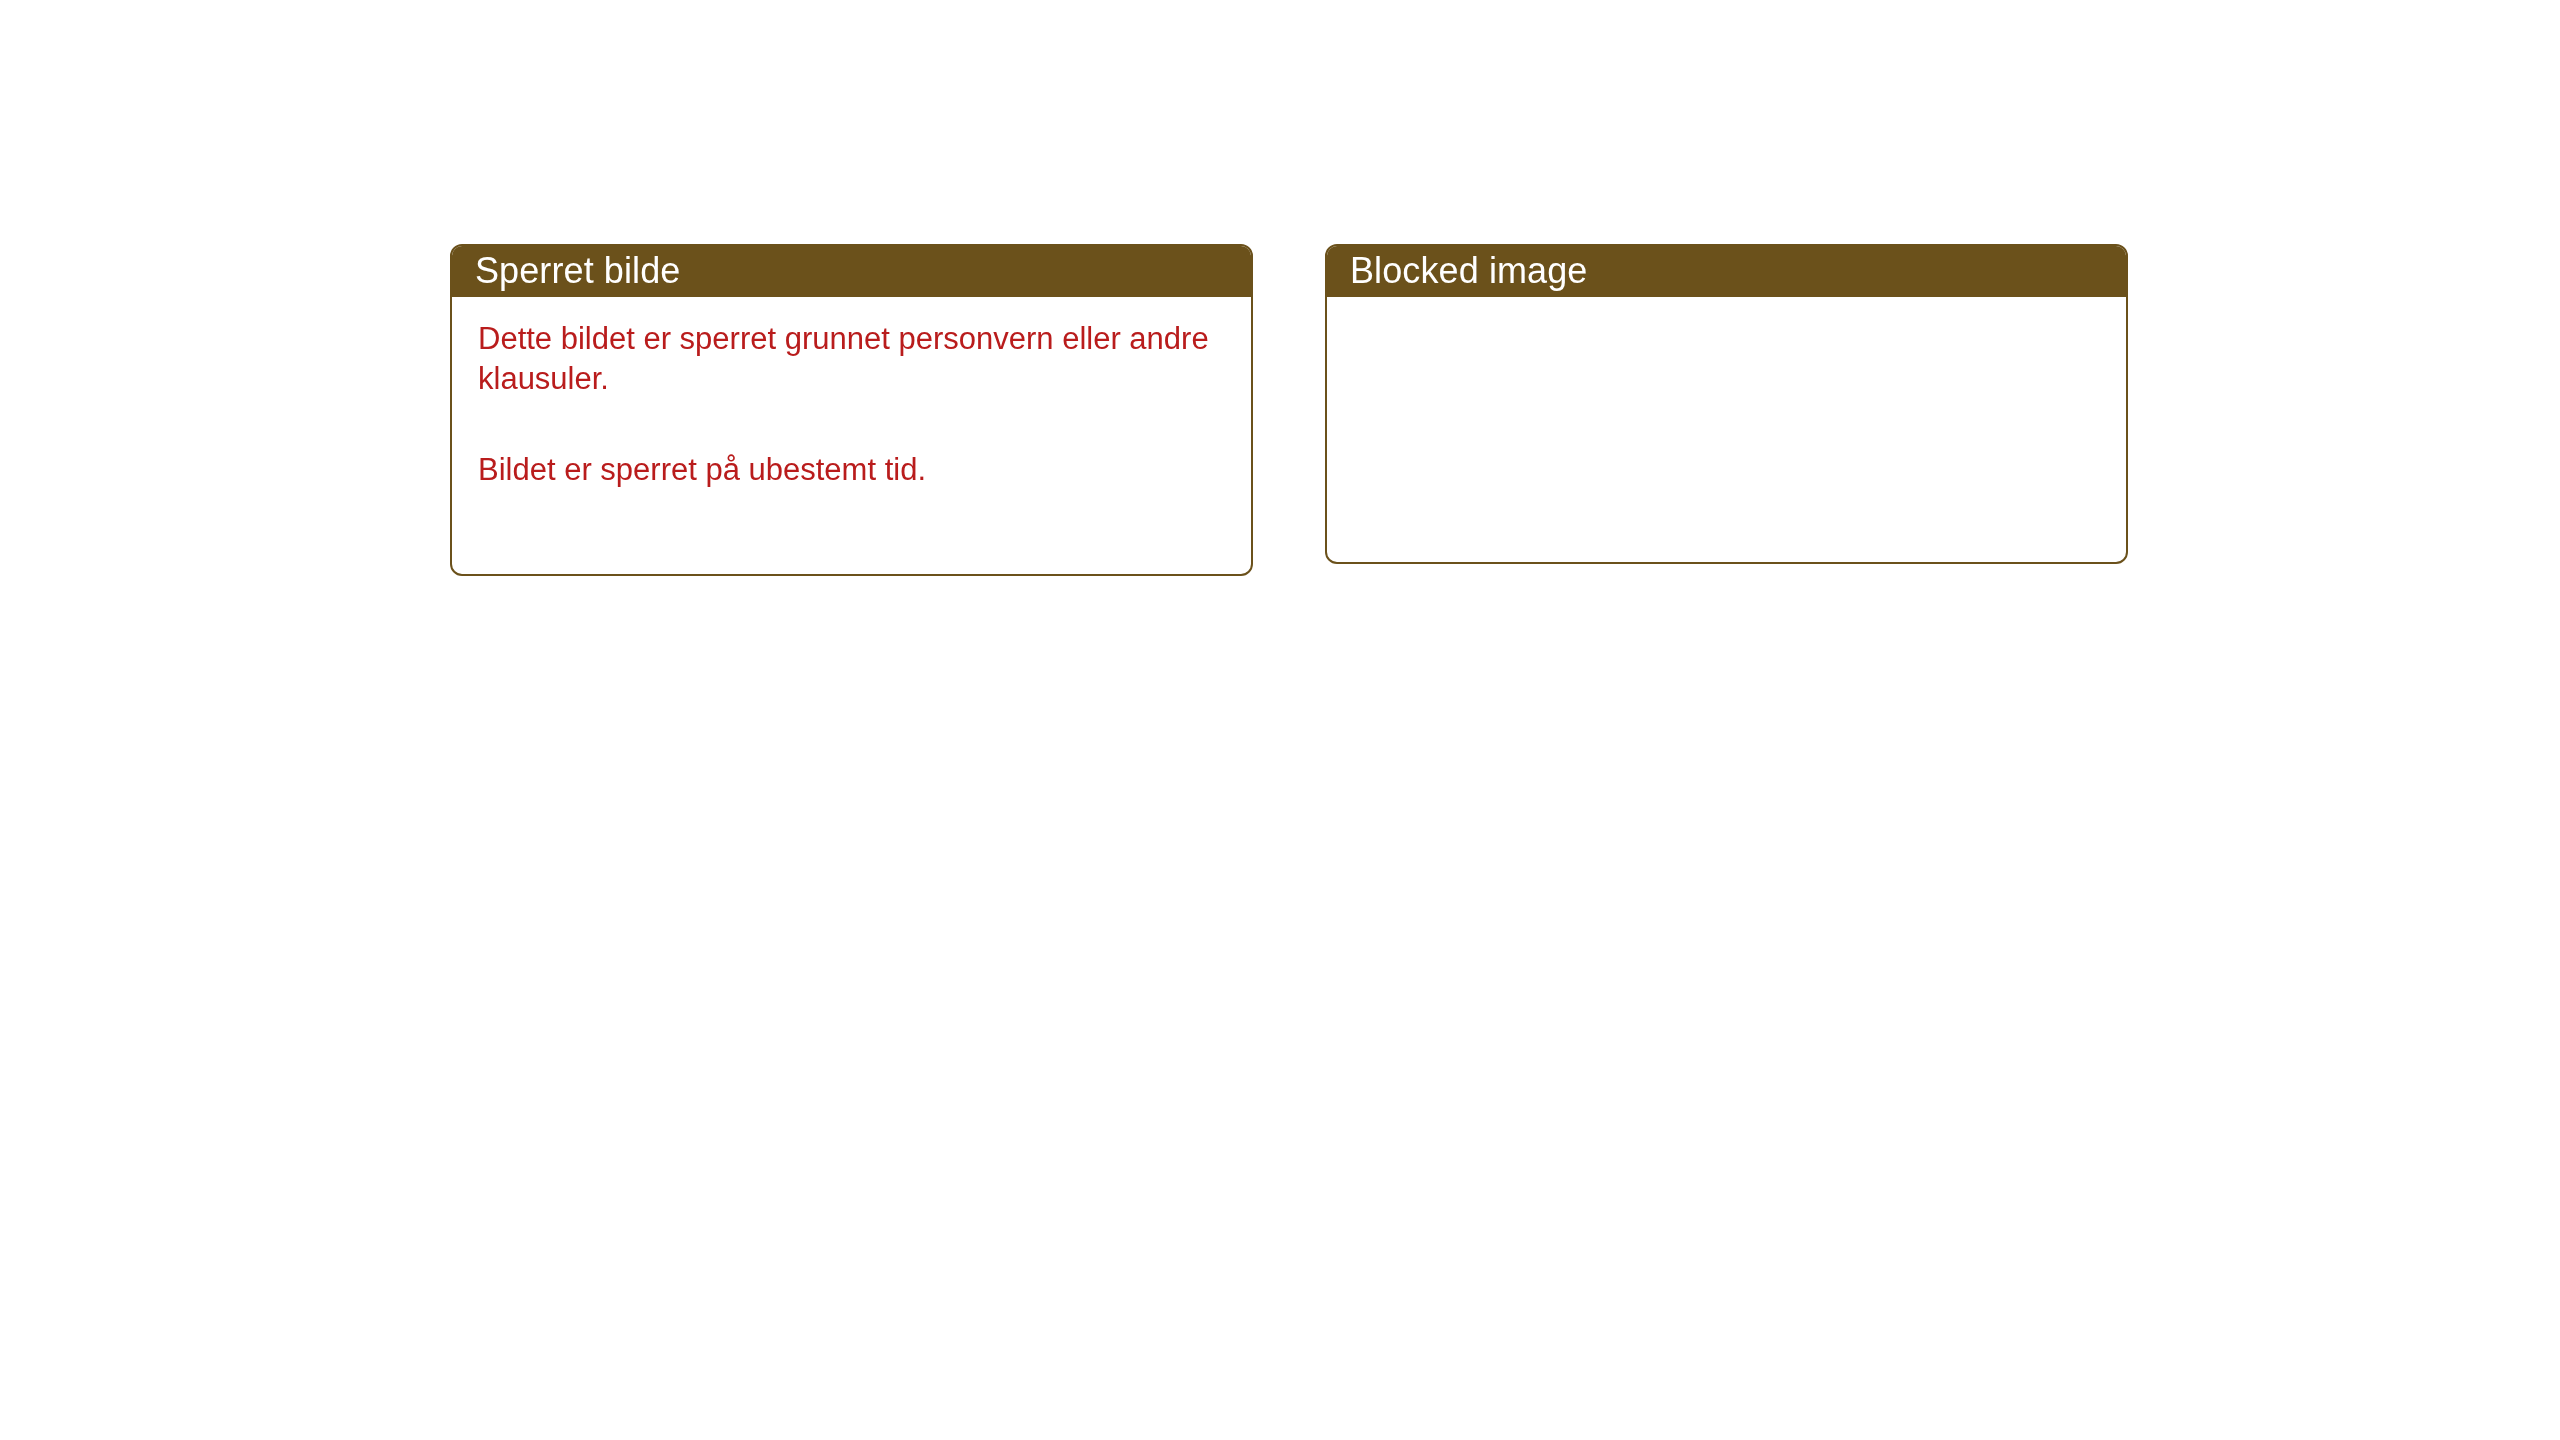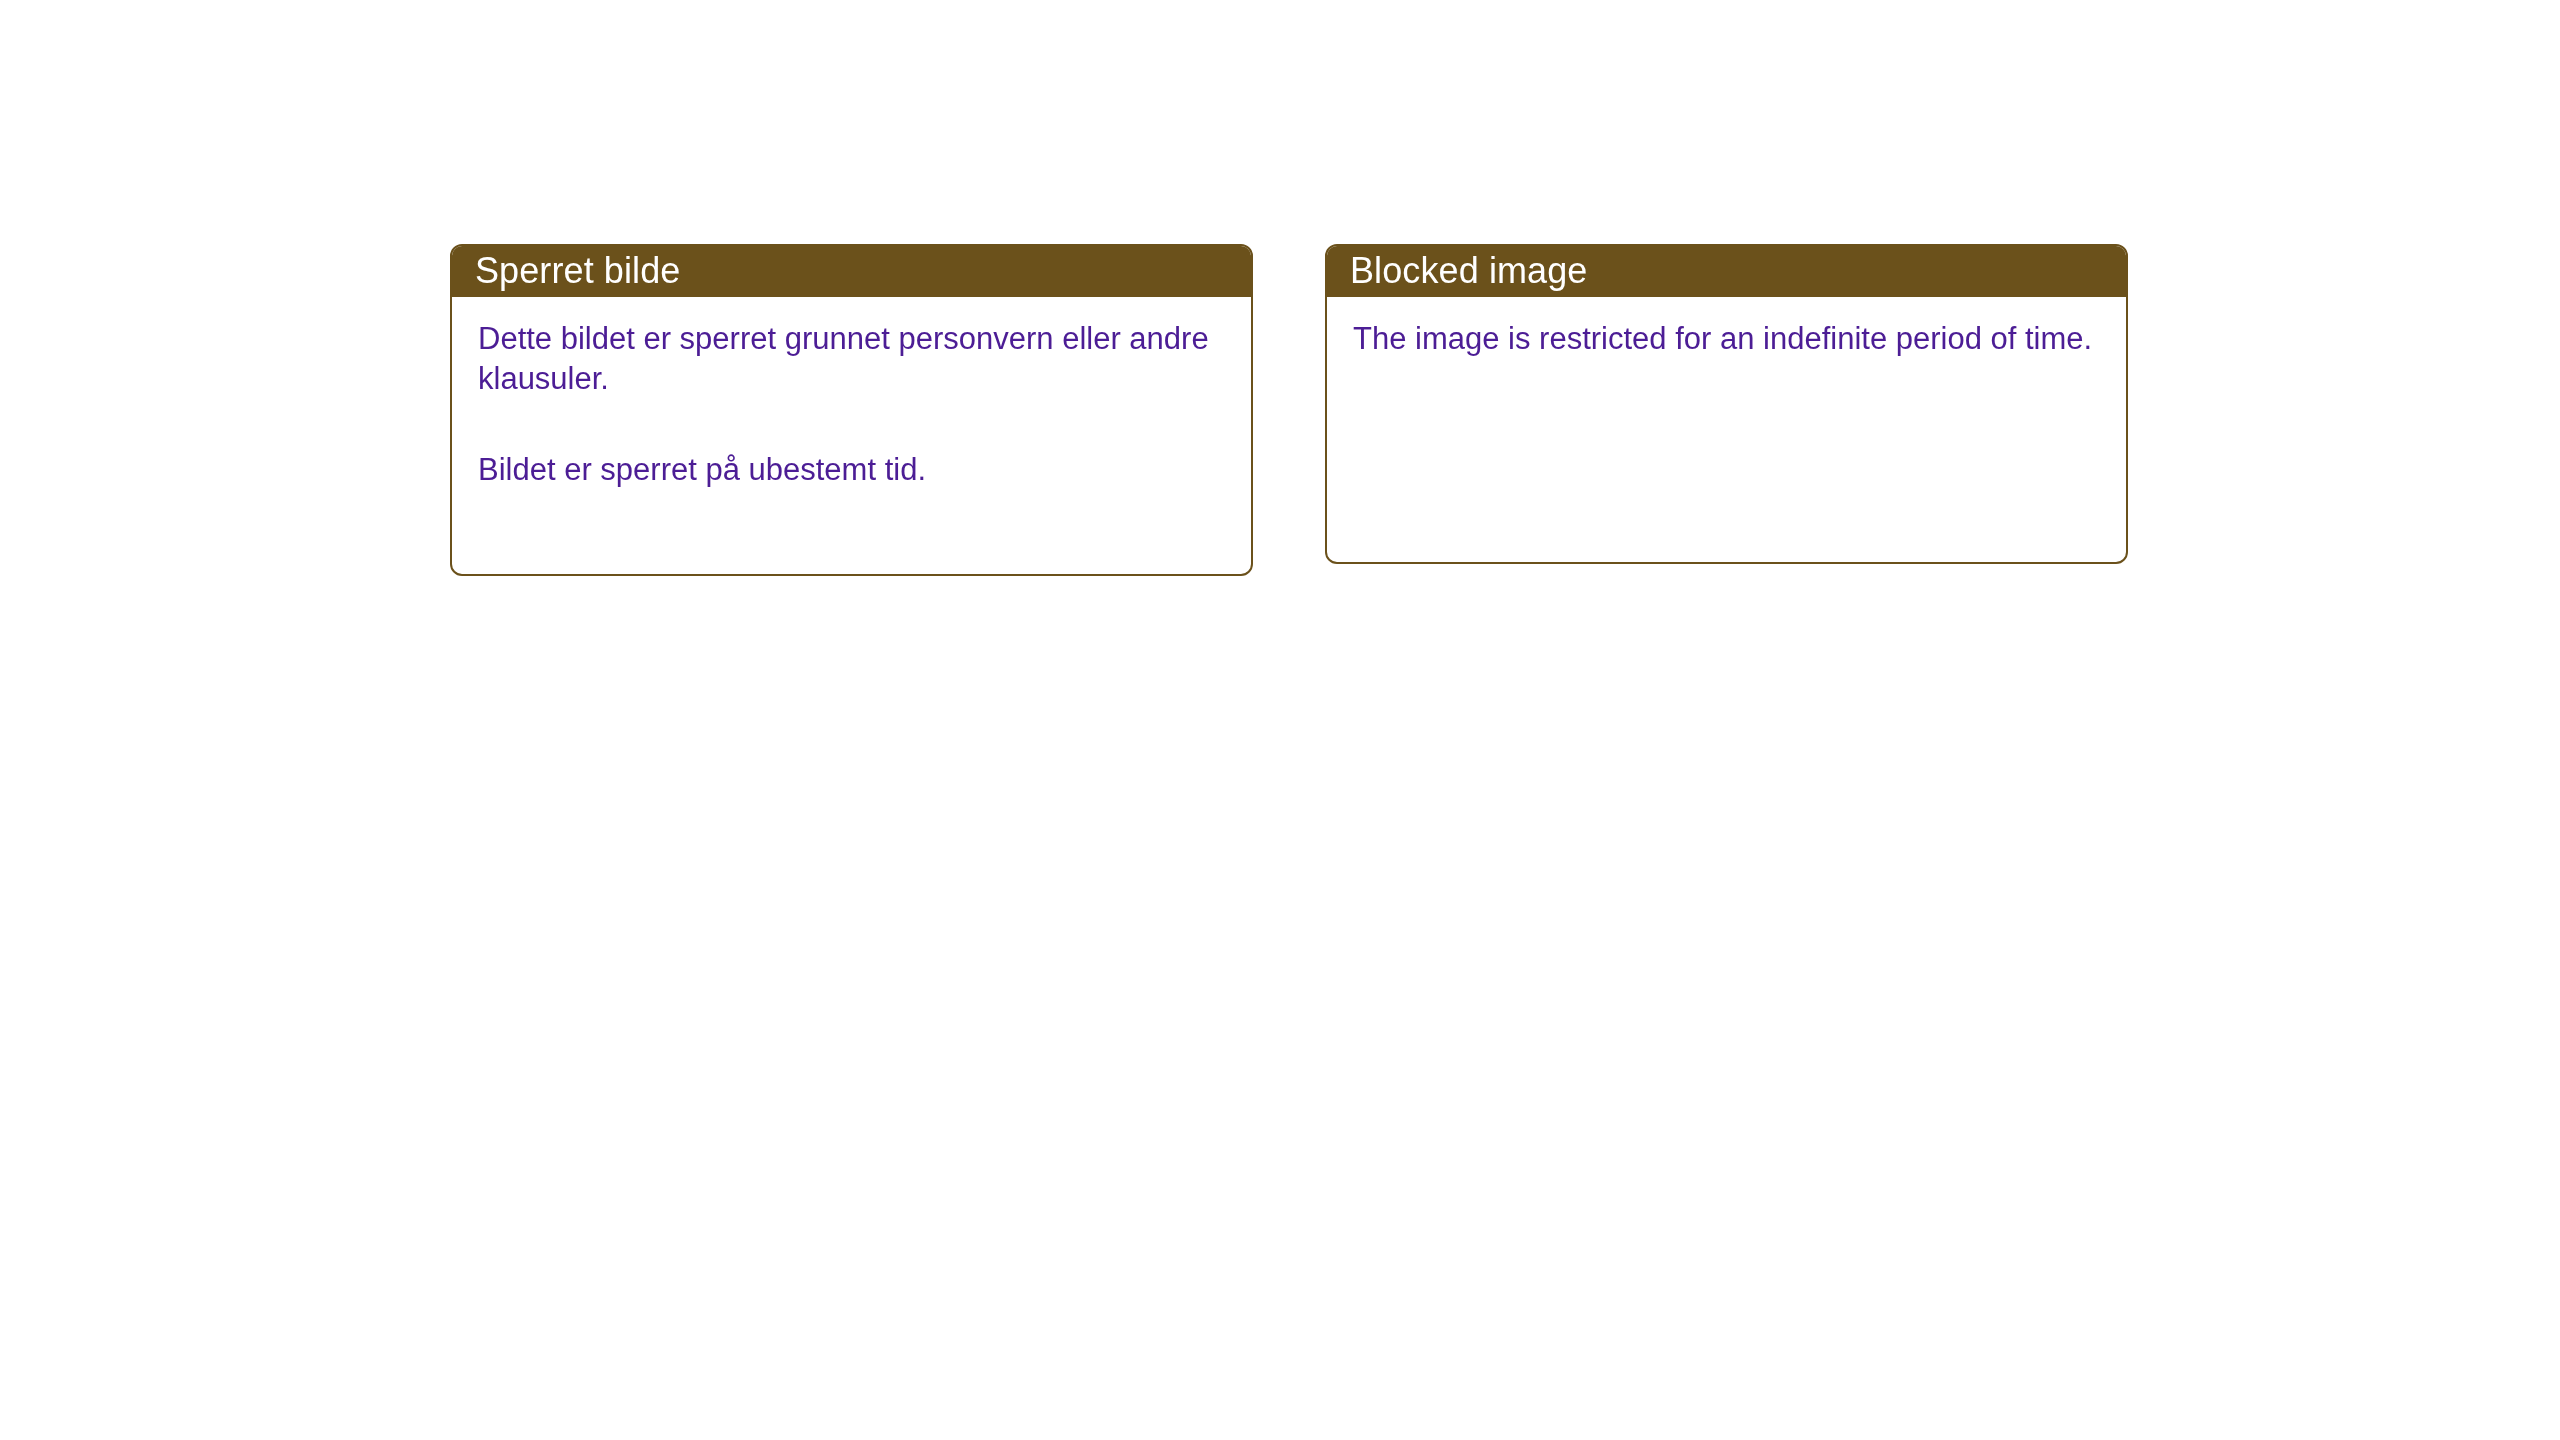--- a/index.html
+++ b/index.html
@@ -57,21 +57,21 @@
     line-height: 1;
     letter-spacing: 0.1px;
     white-space: nowrap;
   }
 
   .notice-body {
     padding: 22px 26px 0 26px;
   }
 
   .notice-paragraph {
-    color: #4c1d95;
+    color: #b91c1c;
     font-size: 31px;
     font-weight: 400;
     line-height: 1.28;
     margin: 0;
   }
 
   .notice-paragraph + .notice-paragraph {
     margin-top: 52px;
   }
 </style>
@@ -88,17 +88,16 @@
       <p class="notice-paragraph">Dette bildet er sperret grunnet personvern eller andre klausuler.</p>
       <p class="notice-paragraph">Bildet er sperret på ubestemt tid.</p>
     </div>
   </section>
 
   <section class="notice-card" id="card-en">
     <div class="notice-header">
       <span class="notice-title">Blocked image</span>
     </div>
     <div class="notice-body">
-      <p class="notice-paragraph">The image is restricted for an indefinite period of time.</p>
     </div>
   </section>
 
 </div>
 
 </body></html>

